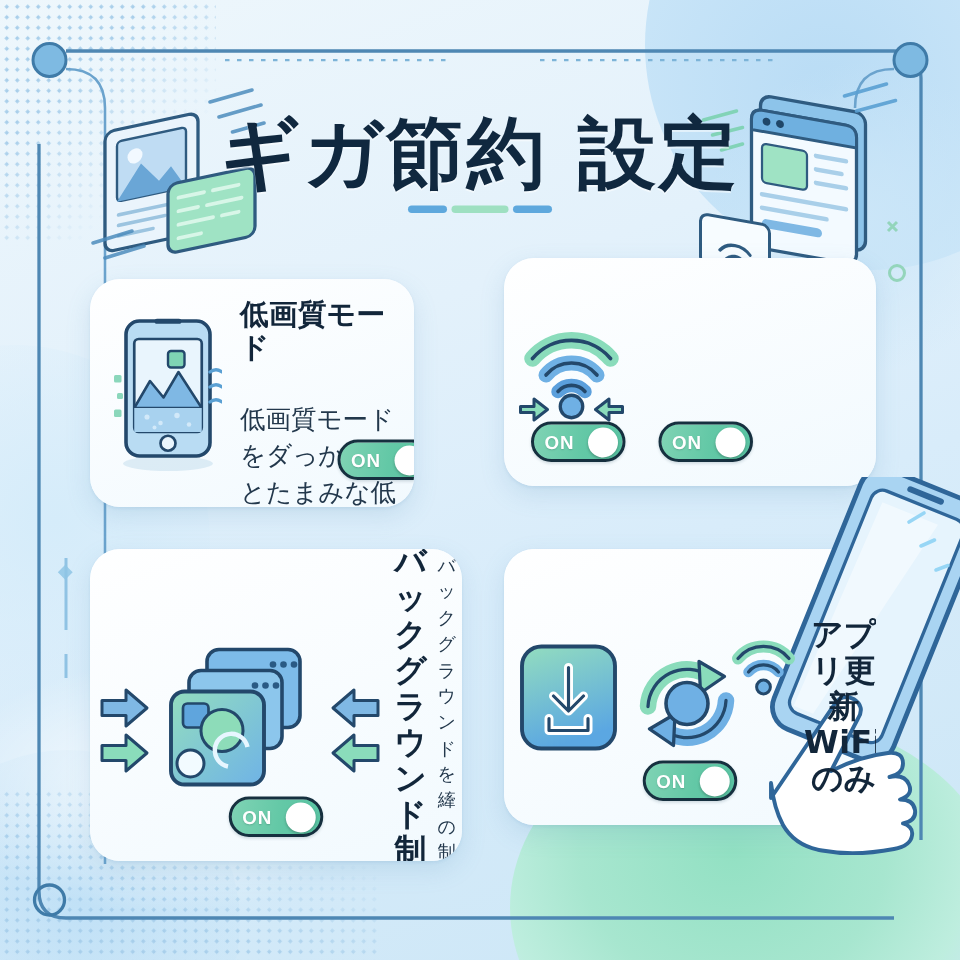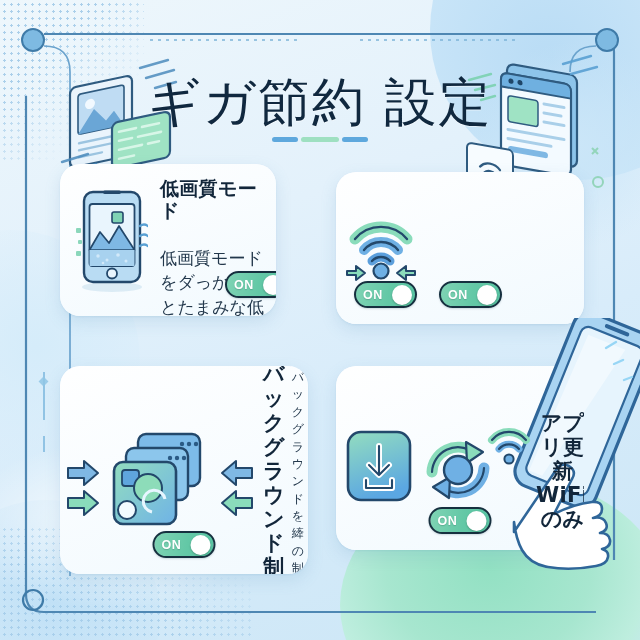--- a/index.html
+++ b/index.html
@@ -43,21 +43,21 @@
     -webkit-mask-image:linear-gradient(25deg,#000 0%,#000 40%,transparent 80%);
     mask-image:linear-gradient(25deg,#000 0%,#000 40%,transparent 80%);opacity:.75;}
 
   
   .frame-svg{position:absolute;left:0;top:0;width:640px;height:640px;pointer-events:none;}
 
   
   .header{position:absolute;left:0;top:46px;width:640px;height:120px;}
   .title{
     position:absolute;left:0;right:0;top:22px;text-align:center;
-    font-size:52px;font-weight:400;color:#10283f;letter-spacing:2px;
+    font-size:52px;font-weight:700;color:#10283f;letter-spacing:2px;
     font-family:"DejaVu Sans","Liberation Sans",sans-serif;
     text-shadow:0 1px 0 rgba(255,255,255,.5);
   }
   .title-underline{position:absolute;left:50%;transform:translateX(-50%);top:91px;
     display:flex;gap:3px;align-items:center;}
   .title-underline i{display:block;height:5px;border-radius:3px;}
   .u1{width:26px;background:#5ea8dd;}
   .u2{width:38px;background:#9ee0c1;}
   .u3{width:26px;background:#5ea8dd;}
 
@@ -67,21 +67,21 @@
   
   .card{
     position:absolute;background:#fbfdff;border-radius:20px;
     box-shadow:0 6px 16px rgba(92,148,190,.18), 0 1px 2px rgba(92,148,190,.12);
     overflow:hidden;
   }
   .card::after{content:"";position:absolute;inset:0;border-radius:20px;
     background:linear-gradient(160deg,rgba(255,255,255,.9) 0%,rgba(240,249,254,.85) 100%);z-index:0;}
   .card > *{position:relative;z-index:1;}
 
-  #card1{left:60px;top:164px;width:216px;height:152px;}
+  #card1{left:60px;top:186px;width:216px;height:152px;}
   #card2{left:336px;top:172px;width:248px;height:152px;}
   #card3{left:60px;top:366px;width:248px;height:208px;}
   #card4{left:336px;top:366px;width:248px;height:184px;}
 
   .row{display:flex;height:100%;}
   .icon-col{width:92px;display:flex;align-items:center;justify-content:center;padding-left:6px;}
   .text-col{flex:1;padding:14px 12px 0 2px;}
 
   .card-title{font-size:19px;font-weight:700;color:#12263a;letter-spacing:.3px;line-height:1.15;
     font-family:"DejaVu Sans","Liberation Sans",sans-serif;}

